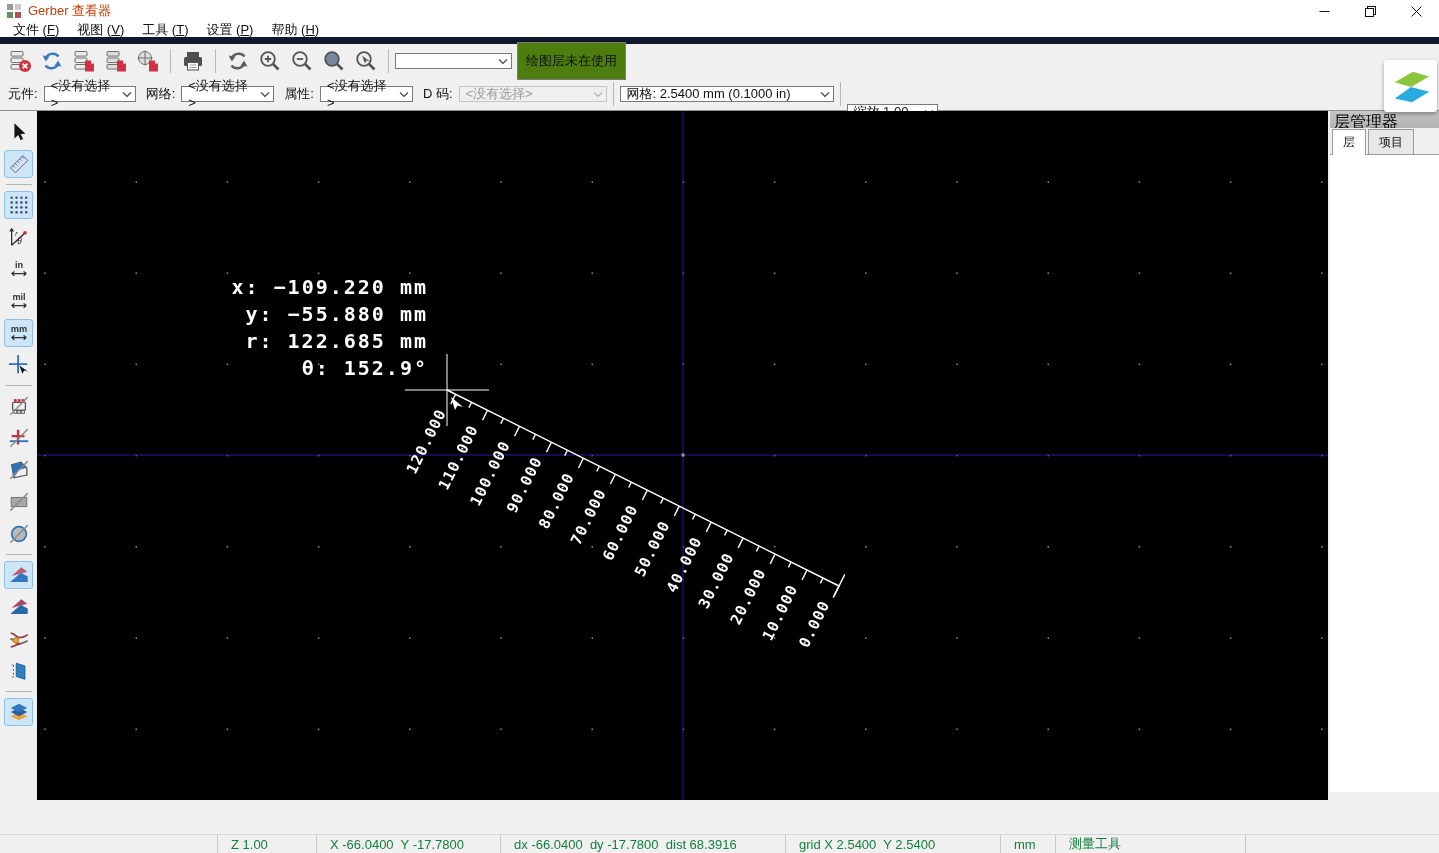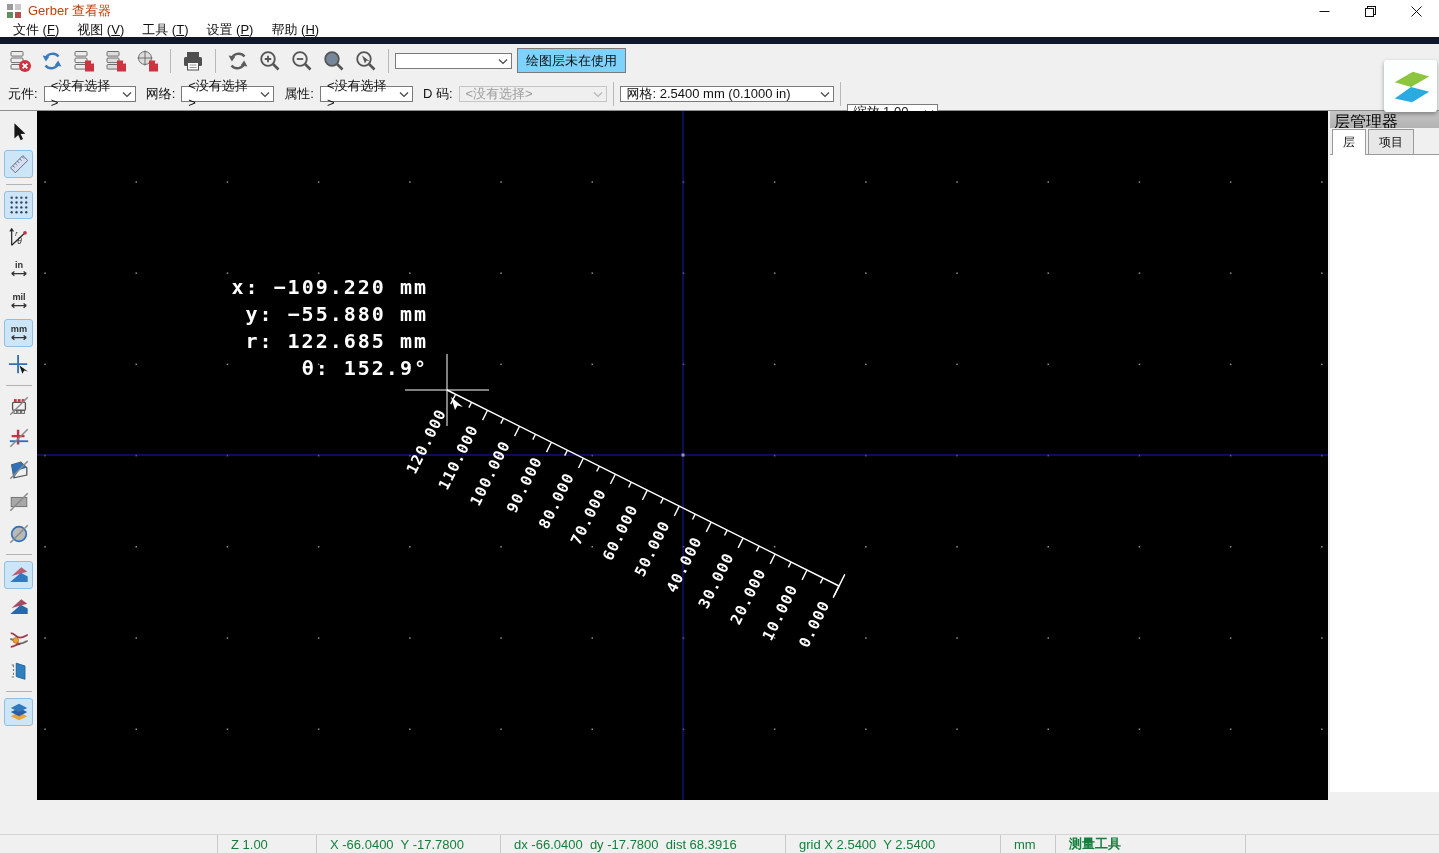--- a/index.html
+++ b/index.html
@@ -21,21 +21,21 @@
   
   .toolbar1 { height:33px; background:#f0f0f0; display:flex; align-items:center; padding-left:4px; }
   .toolbar2 { height:33px; background:#f0f0f0; display:flex; align-items:center; padding-left:8px; }
   .tbtn { width:32px; height:28px; display:flex; align-items:center; justify-content:center; border:1px solid transparent; border-radius:3px; flex:0 0 auto; }
   .vsep { width:1px; height:24px; background:#b8b8b8; margin:0 6px; flex:0 0 auto; }
   .combo { height:16px; background:#fff; border:1px solid #7a7a7a; display:flex; align-items:center; padding:0 3px 0 6px; font-size:13px; }
   .combo .chev { margin-left:auto; padding-left:6px; }
   .combo.disabled { background:#efefef; border-color:#c6c6c6; color:#9b9b9b; }
   .combo.disabled .chev svg path { stroke:#b5b5b5; }
   .tb-label { margin:0 6px 0 10px; font-size:13px; }
-  .layer-status-box { height:25px; border:1px solid #7a7a7a; background:#7dd3fc; display:flex; align-items:center; padding:0 8px; margin-left:5px; font-size:13px; }
+  .layer-status-box { height:38px; border:1px solid #7a7a7a; background:#4d7c0f; display:flex; align-items:center; padding:0 8px; margin-left:5px; font-size:13px; }
 
   
   .main { height:690px; display:flex; border-top:1px solid #8f8f8f; }
   .lefttools { width:37px; background:#f0f0f0; display:flex; flex-direction:column; align-items:center; padding-top:5px; }
   .ltbtn { width:29px; height:28px; display:flex; align-items:center; justify-content:center; border:1px solid transparent; border-radius:3px; margin:2px 0; flex:0 0 auto; }
   .ltbtn.active { background:#cde6f7; border-color:#8fc0e4; }
   .hsep { width:26px; height:1px; background:#b4b4b4; margin:4px 0; flex:0 0 auto; }
 
   .canvas-wrap { flex:1; background:#000; position:relative; overflow:hidden; }
   .canvas-wrap svg { display:block; }
@@ -601,21 +601,21 @@
 
 <div class="bottomgap"></div>
 
 <div class="statusbar">
   <div class="sb-cell" style="width:217px;"></div>
   <div class="sb-cell" style="width:99px;">Z 1.00</div>
   <div class="sb-cell" style="width:184px;">X -66.0400  Y -17.7800</div>
   <div class="sb-cell" style="width:285px;">dx -66.0400  dy -17.7800  dist 68.3916</div>
   <div class="sb-cell" style="width:215px;">grid X 2.5400  Y 2.5400</div>
   <div class="sb-cell" style="width:55px;">mm</div>
-  <div class="sb-cell" style="width:190px;font-weight:bold;">测量工具</div>
+  <div class="sb-cell" style="width:190px;">测量工具</div>
   <div class="sb-cell" style="flex:1;"></div>
 </div>
 
 <div class="s-overlay">
   <svg width="46" height="44" viewBox="0 0 48 46">
     <path d="M7,19 L26,8 L43,13 L24,24 Z" fill="#8cc63e"></path>
     <path d="M7,36 L24,24 L43,29 L25,40 Z" fill="#29aae1"></path>
   </svg>
 </div>
 

